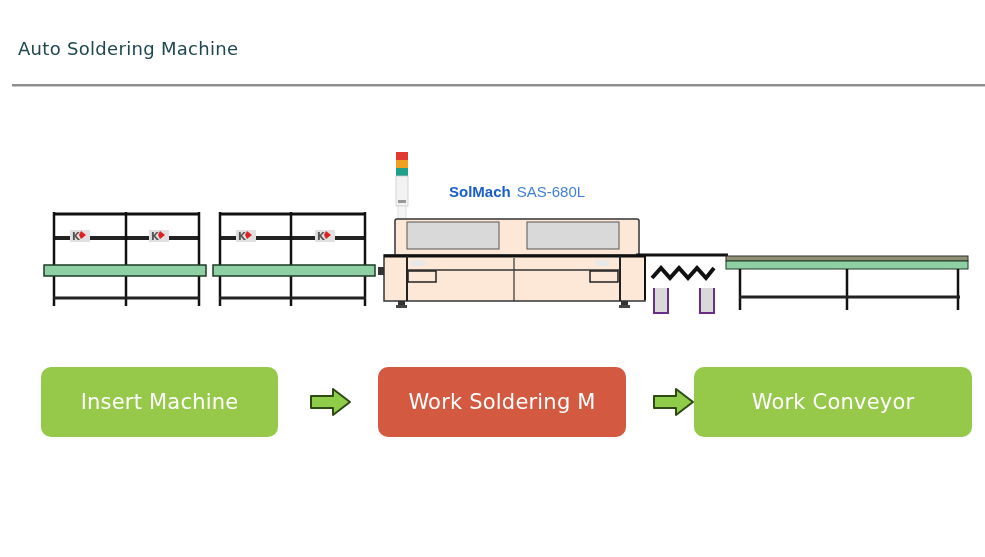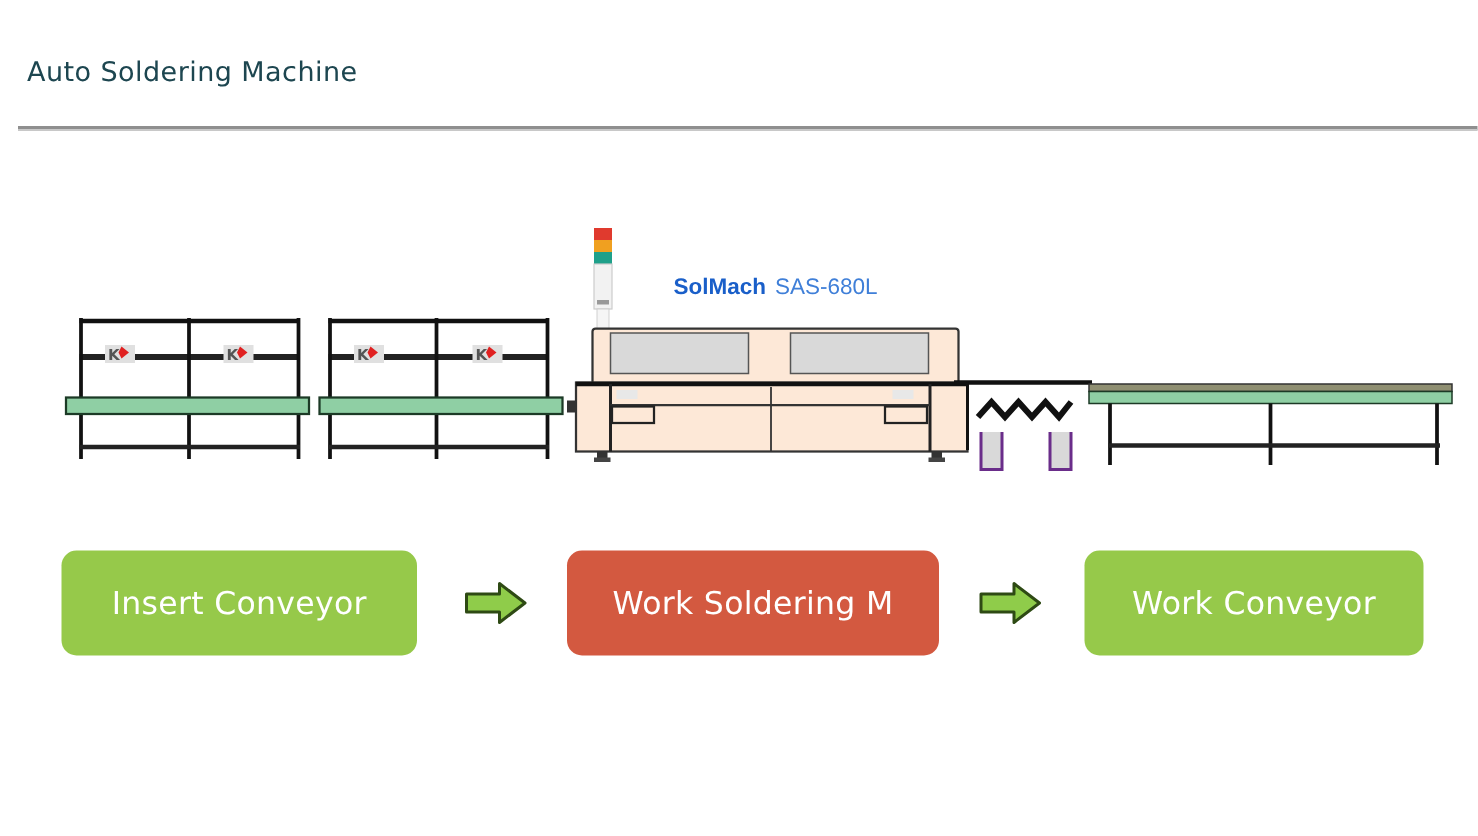--- a/index.html
+++ b/index.html
@@ -15,21 +15,21 @@
   }
   svg.diagram { position: absolute; left: 0; top: 0; }
   .step-box {
     position: absolute; top: 367px; height: 70px; border-radius: 10px;
     color: #ffffff; font-family: "DejaVu Sans", sans-serif; font-size: 21px;
     display: flex; align-items: center; justify-content: center;
     letter-spacing: 0.2px;
   }
   .step-insert { left: 41px; width: 237px; background: #96c94a; }
   .step-solder { left: 378px; width: 248px; background: #d35940; }
-  .step-work { left: 723px; width: 226px; background: #96c94a; }
+  .step-work { left: 694px; width: 278px; background: #96c94a; }
   .flow-arrow { position: absolute; top: 387px; width: 44px; height: 30px; }
   .arrow-1 { left: 309px; }
   .arrow-2 { left: 652px; }
   .brand-label {
     position: absolute; left: 449px; top: 183px; font-size: 15px;
     font-family: Liberation Sans, sans-serif; white-space: nowrap;
   }
   .brand-name { color: #1a5fc9; font-weight: bold; }
   .model-name { color: #3f7fd8; margin-left: 6px; font-weight: normal; }
 </style>
@@ -127,21 +127,21 @@
     <line x1="958" y1="269" x2="958" y2="310" stroke="#111" stroke-width="2.5"></line>
     <line x1="739" y1="297" x2="960" y2="297" stroke="#222" stroke-width="3"></line>
   </g>
 </svg>
 
 <div class="brand-label">
   <span class="brand-name">SolMach</span><span class="model-name">SAS-680L</span>
 </div>
 
 <div class="step-box step-insert">
-  <span>Insert Conveyor</span>
+  <span>Insert Machine</span>
 </div>
 
 <svg class="flow-arrow arrow-1" viewBox="0 0 44 30">
   <path d="M2 9 L24 9 L24 2 L41 15 L24 28 L24 21 L2 21 Z" fill="#8fcc4a" stroke="#2e4a14" stroke-width="2" stroke-linejoin="round"></path>
 </svg>
 
 <div class="step-box step-solder">
   <span>Work Soldering M</span>
 </div>
 

